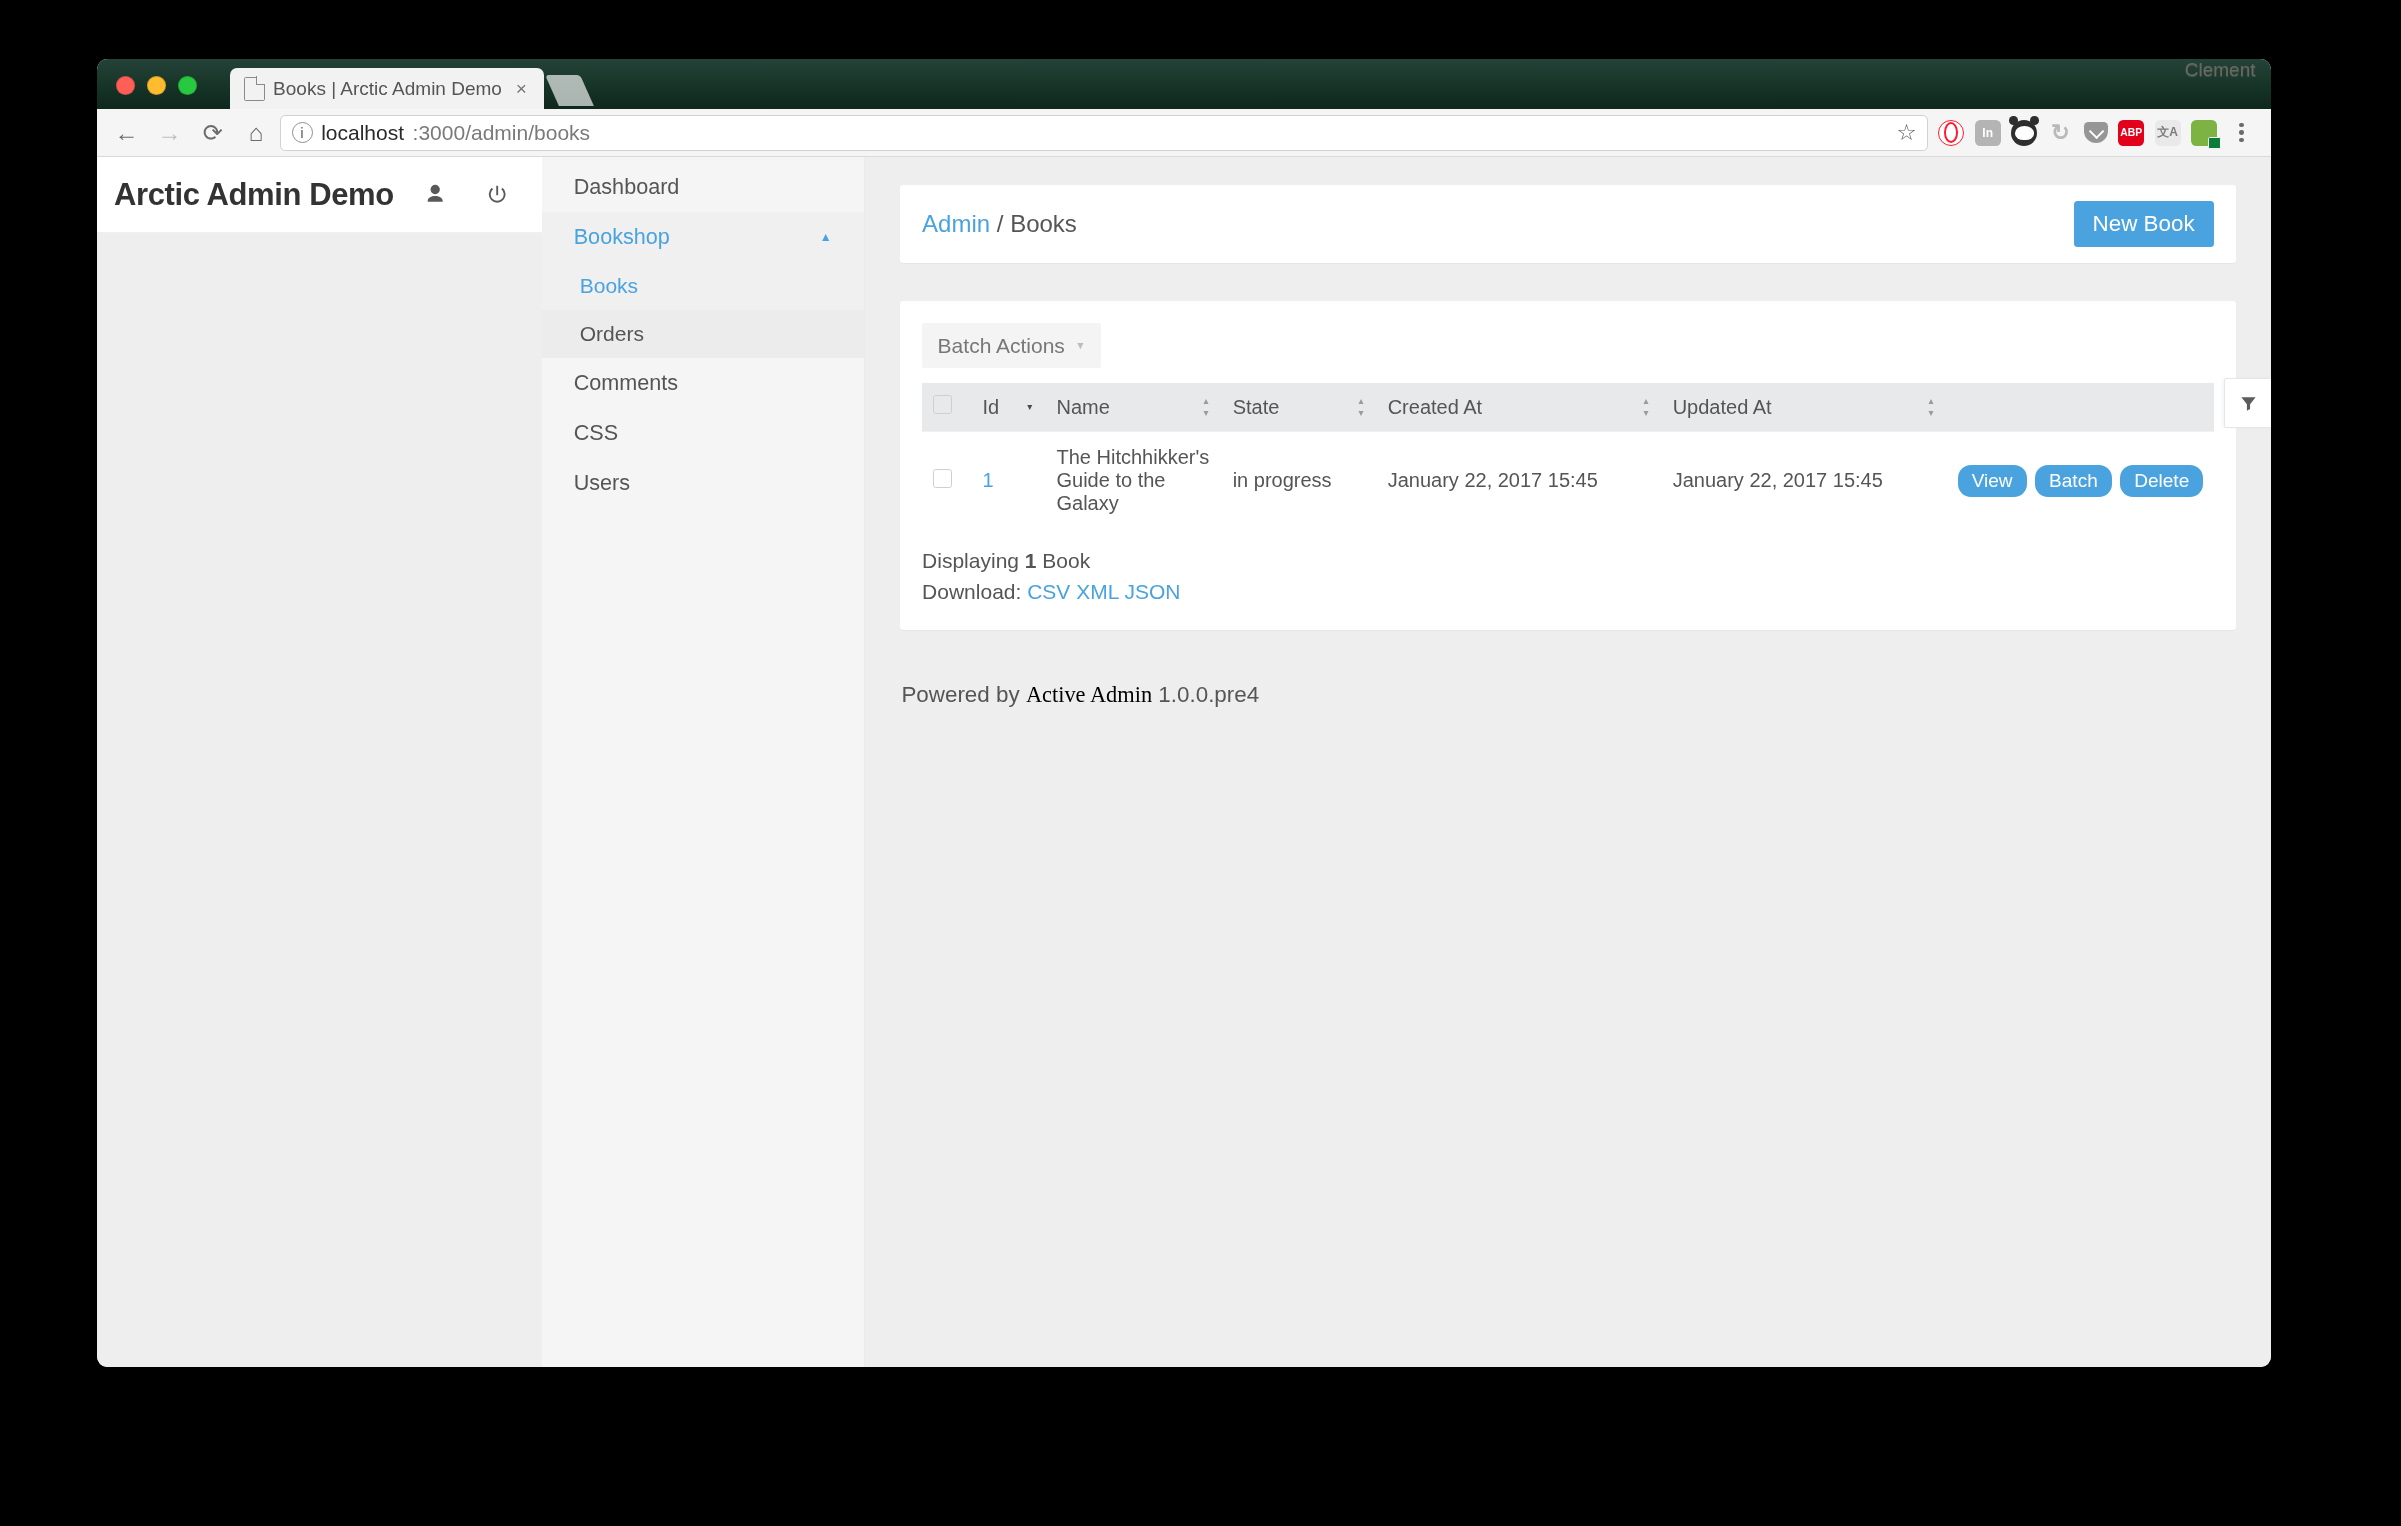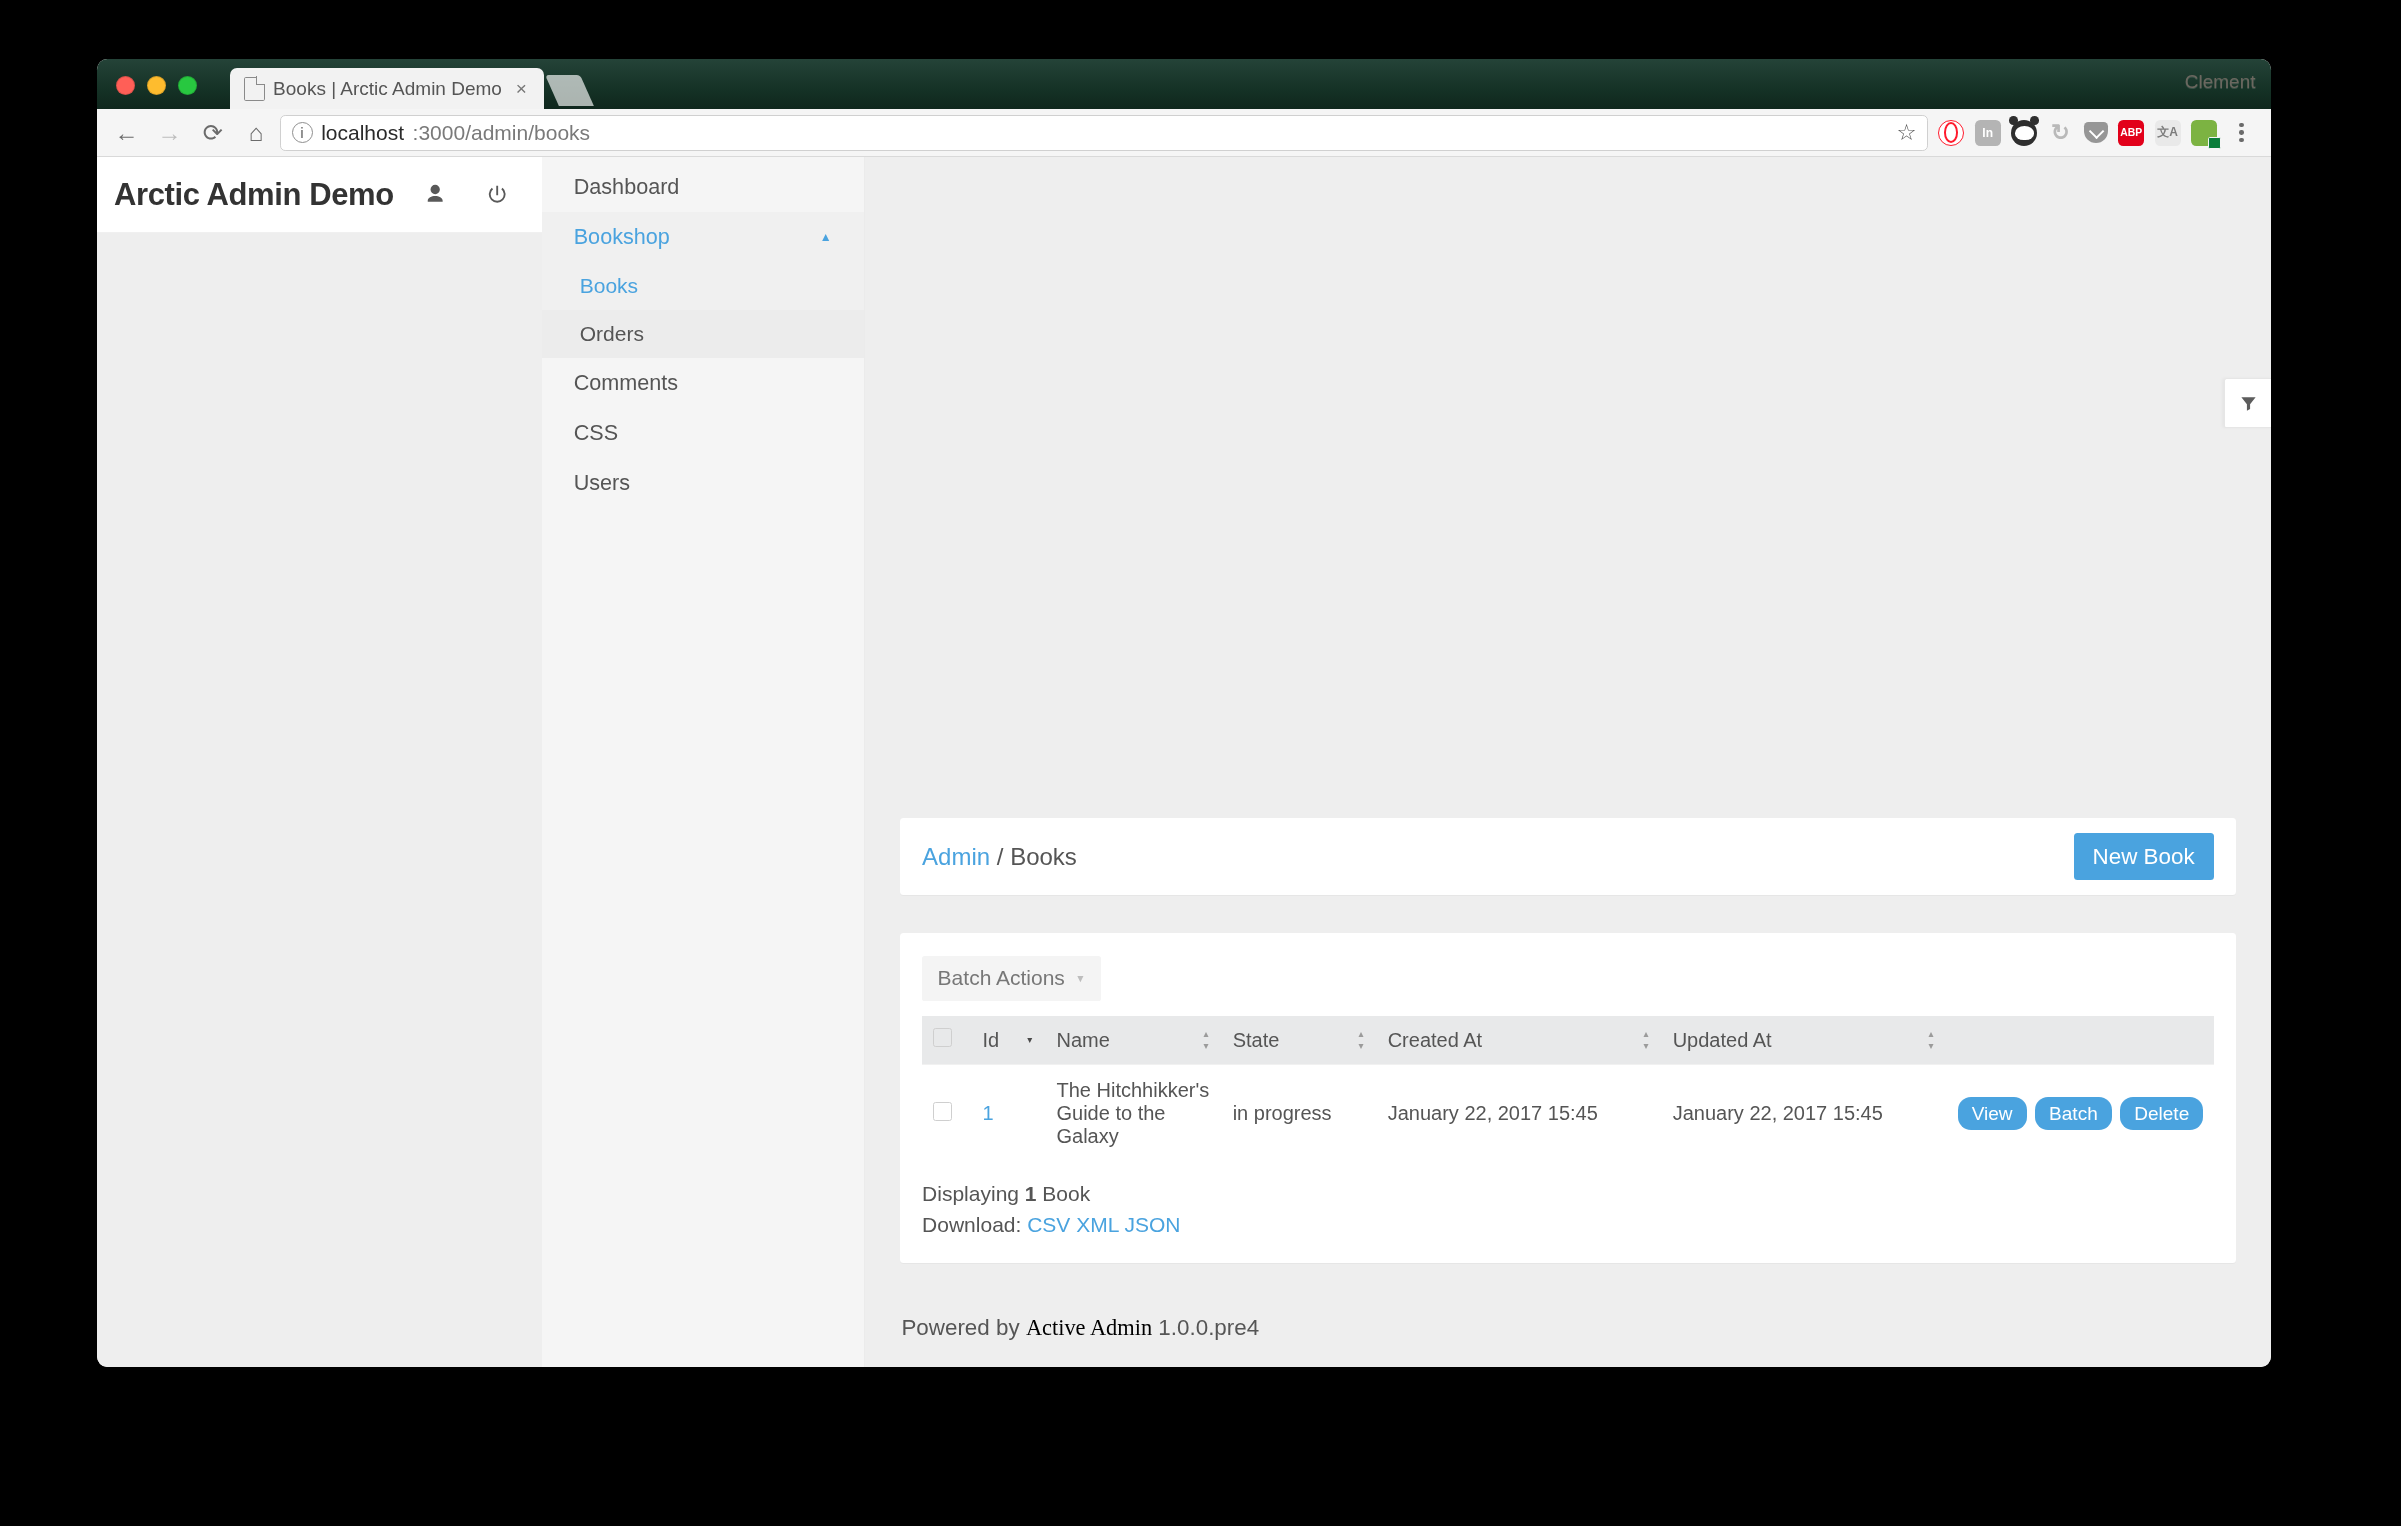--- a/index.html
+++ b/index.html
@@ -82,21 +82,21 @@
     width: 35px; height: 31px;
     background: rgba(255,255,255,.65);
     margin-left: 8.6px;
     transform: skewX(24deg);
     border-radius: 3.5px 3.5px 0 0;
     align-self: flex-end;
     margin-bottom: 3.5px;
   }
 
   .profile-name {
-    position: absolute; right: 15.5px; top: 12px;
+    position: absolute; right: 15.5px; top: 0;
     font-size: 19px; color: #6b675f;
     text-shadow: 0 0.9px 0 rgba(255,255,255,.15);
   }
 
   .toolbar {
     height: 48px;
     background: #f5f5f5;
     border-bottom: 0.9px solid #d9d9d9;
     display: flex;
     align-items: center;
@@ -198,21 +198,21 @@
     color:#555;
     display:flex; align-items:center;
     cursor:pointer;
   }
   .side-item.active { color:#4aa3df; background:#f0f0f0; }
   .side-item .caret { margin-left:auto; font-size:12px; }
   .side-sub { background:#ececec; }
   .side-sub .side-item { padding-left: 38px; font-size: 21px; }
 
   
-  .main { flex:1; padding: 28px 35px 26px 35px; display:flex; flex-direction:column;justify-content:flex-end; }
+  .main { flex:1; padding: 28px 35px 26px 35px; display:flex; flex-direction:column; }
 
   .panel-head {
     background:#fff; border-radius:3.5px;
     padding: 15.5px 22.4px;
     display:flex; align-items:center;
     box-shadow: 0 0.9px 0 rgba(0,0,0,.03);
     margin-bottom: 38px;
   }
   .crumbs { font-size: 24px; color:#555; }
   .crumbs a { color:#4aa3df; text-decoration:none; }

